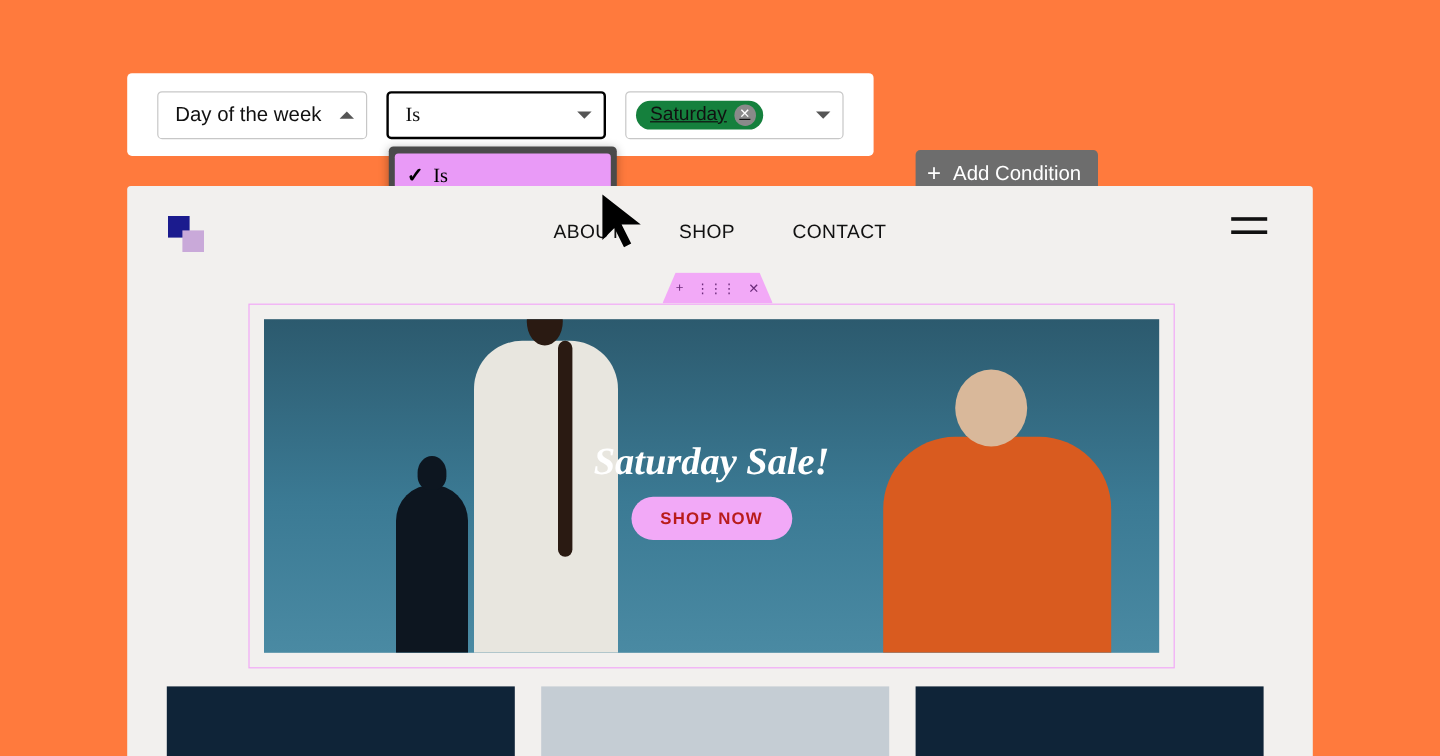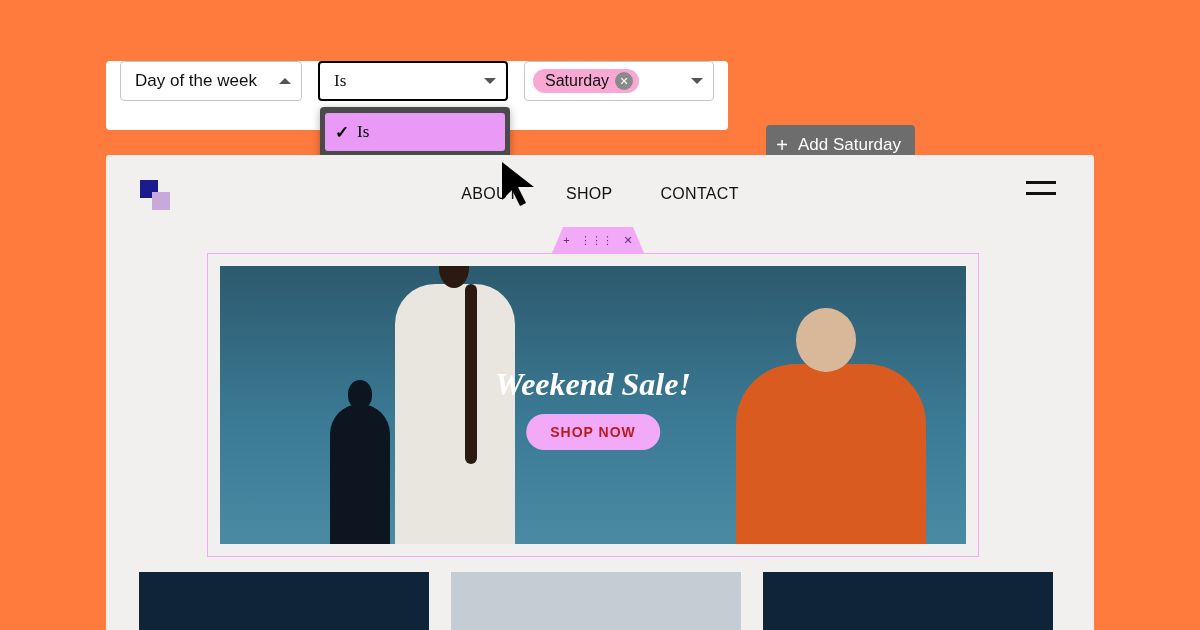--- a/index.html
+++ b/index.html
@@ -15,21 +15,22 @@
   
   .condition-bar {
     position: absolute;
     left: 106px;
     top: 61px;
     width: 622px;
     height: 69px;
     background: #fff;
     border-radius: 4px;
     display: flex;
-    padding: 0 14px;
+    align-items: center;
+    padding: 0 25px;
     gap: 16px;
   }
   .dropdown {
     height: 40px;
     border: 1.5px solid #c7c7c7;
     border-radius: 4px;
     background: #fff;
     display: flex;
     align-items: center;
     justify-content: space-between;
@@ -45,25 +46,26 @@
     border-right: 6px solid transparent;
   }
   .caret-up { border-bottom: 6px solid #555; }
   .caret-down { border-top: 6px solid #555; }
   .dd-field { width: 182px; }
   .dd-op { width: 190px; position: relative; font-family: Liberation Serif, serif; }
   .dd-val { width: 190px; padding-left: 8px; }
   .chip {
     display: inline-flex;
     align-items: center;
-    background: #f9a8d4;
+    background: #15803d;
     border-radius: 14px;
     padding: 3px 6px 3px 12px;
     font-size: 16px;
     gap: 6px;
+    text-decoration: underline;
   }
   .chip-x {
     width: 18px; height: 18px;
     border-radius: 50%;
     background: #8a8a8a;
     color: #fff;
     font-size: 11px;
     display: flex;
     align-items: center;
     justify-content: center;
@@ -350,21 +352,21 @@
     <span class="chip">
       <span>Saturday</span>
       <span class="chip-x">✕</span>
     </span>
     <span class="caret-down"></span>
   </div>
 </div>
 
 <div class="add-condition">
   <span class="plus-icon">+</span>
-  <span>Add Saturday</span>
+  <span>Add Condition</span>
 </div>
 
 <svg class="cursor" width="44" height="48" viewBox="0 0 44 48">
   <path d="M2 2 L2 40 L12 30 L20 46 L26 43 L18 27 L34 27 Z" fill="#000"></path>
 </svg>
 
 <div class="canvas">
   <div class="site-header">
     <div class="logo">
       <div class="sq a"></div>
@@ -385,21 +387,21 @@
     <span>+</span>
     <span>⋮⋮⋮</span>
     <span>✕</span>
   </div>
 
   <div class="selection-box">
     <div class="hero">
       <div class="person p3"></div>
       <div class="person p2"></div>
       <div class="person p1"></div>
-      <div class="hero-title">Weekend Sale!</div>
+      <div class="hero-title">Saturday Sale!</div>
       <div class="shop-btn">SHOP NOW</div>
     </div>
   </div>
 
   <div class="thumbs">
     <div class="thumb"></div>
     <div class="thumb light"></div>
     <div class="thumb"></div>
   </div>
 </div>

